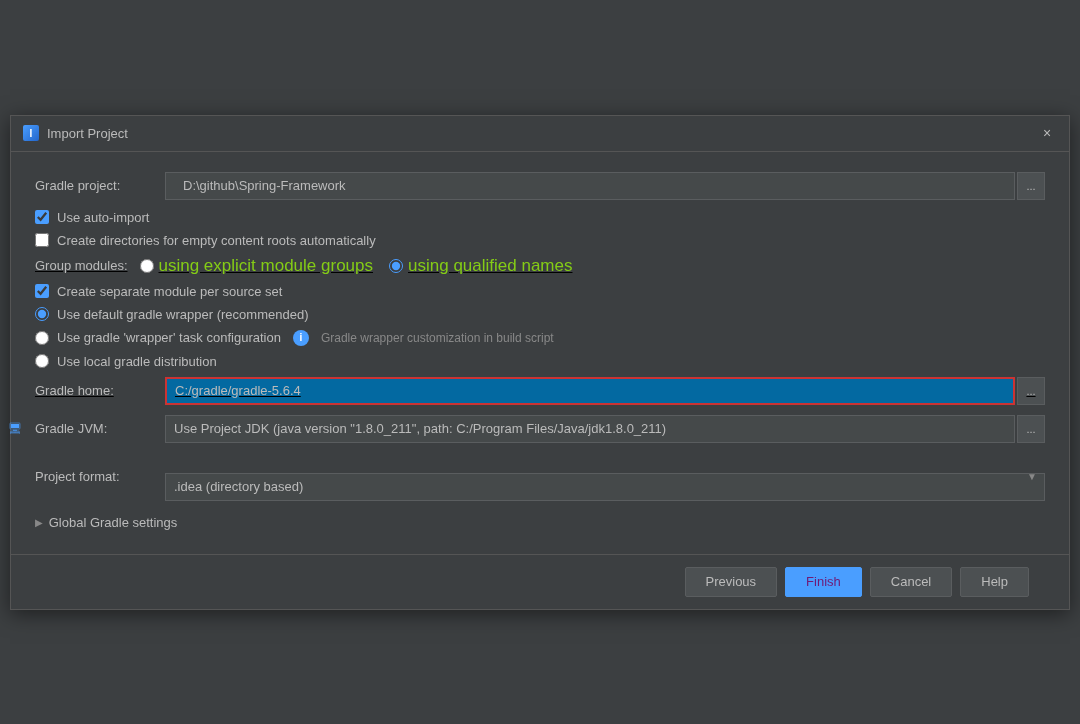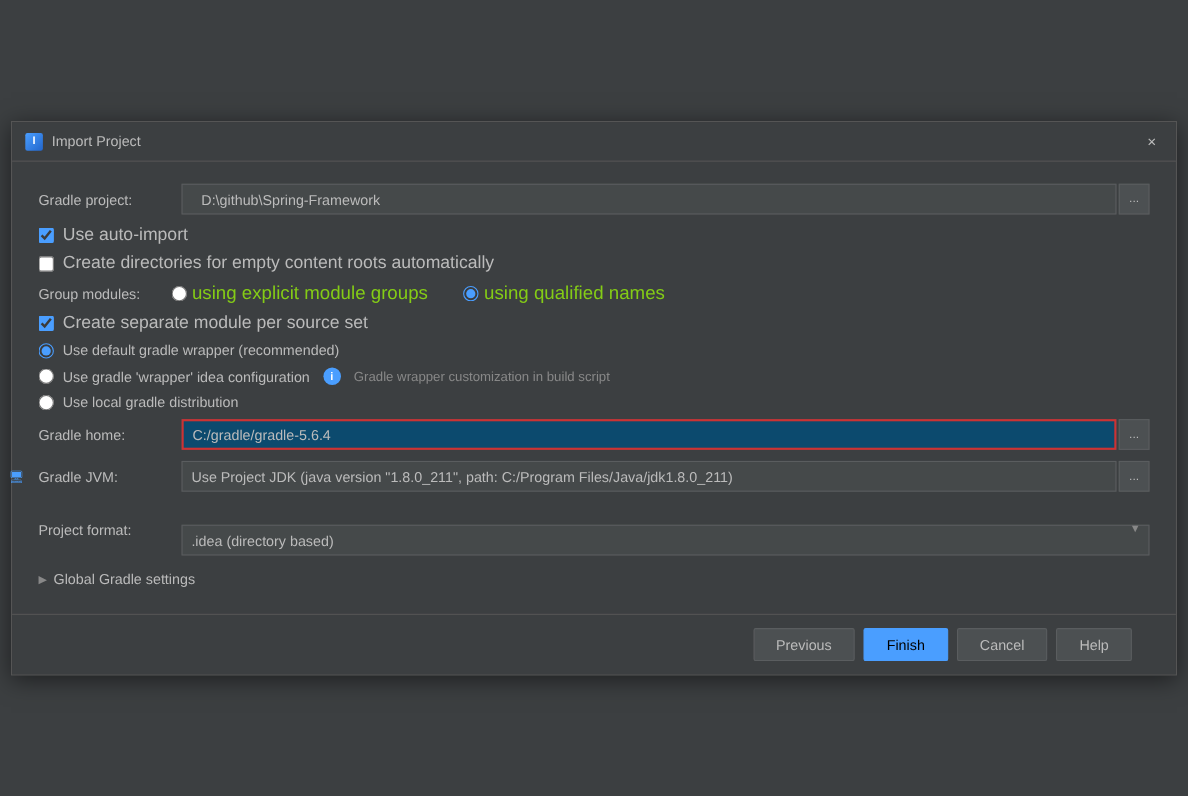--- a/index.html
+++ b/index.html
@@ -109,28 +109,29 @@
       gap: 8px;
     }
     .checkbox-row input[type="checkbox"] {
       accent-color: #4a9eff;
       width: 14px;
       height: 14px;
       cursor: pointer;
     }
     .checkbox-label {
       color: #bbbbbb;
-      font-size: 16px;
+      font-size: 13px;
       text-align: center;
     }
     .radio-group-row {
       display: flex;
       align-items: center;
       margin-bottom: 8px;
-      gap: 16px;
+      gap: 0;
+      text-decoration: underline;
     }
     .radio-group-label {
       color: #bbbbbb;
       font-size: 13px;
       margin-right: 12px;
     }
     .radio-option {
       display: flex;
       align-items: center;
       gap: 5px;
@@ -254,26 +255,26 @@
       border: 1px solid #5a5d5f;
       background: #4c5052;
       color: #bbbbbb;
       font-size: 13px;
       cursor: pointer;
       border-radius: 2px;
     }
     .footer-btn.primary {
       background: #4a9eff;
       border-color: #4a9eff;
-      color: #000000;
+      color: #701a75;
     }
     .gradle-home-input {
       flex: 1;
       height: 28px;
-      background: #0c4a6e;
+      background: #0369a1;
       border: 2px solid #cc3333;
       color: #bbbbbb;
       padding: 0 8px;
       font-size: 13px;
       outline: none;
     }
   </style>
 </head>
 <body>
 
@@ -324,31 +325,31 @@
       <label class="checkbox-label" for="separate-module">Create separate module per source set</label>
     </div>
 
     <div class="radio-row">
       <input type="radio" id="default-wrapper" name="gradle-dist" checked="" style="">
       <label class="radio-label" for="default-wrapper">Use default gradle wrapper (recommended)</label>
     </div>
 
     <div class="radio-row">
       <input type="radio" id="wrapper-task" name="gradle-dist" style="">
-      <label class="radio-label" for="wrapper-task">Use gradle 'wrapper' idea configuration</label>
+      <label class="radio-label" for="wrapper-task">Use gradle 'wrapper' task configuration</label>
       <span class="info-icon">i</span>
       <span class="info-text">Gradle wrapper customization in build script</span>
     </div>
 
     <div class="radio-row">
       <input type="radio" id="local-gradle" name="gradle-dist" style="">
       <label class="radio-label" for="local-gradle">Use local gradle distribution</label>
     </div>
 
-    <div class="form-row" style="margin-top:8px;">
+    <div class="form-row" style="margin-top:8px;text-decoration:underline;">
       <span class="form-label">Gradle home:</span>
       <input class="gradle-home-input" type="text" value="C:/gradle/gradle-5.6.4" style="">
       <button class="browse-btn">...</button>
     </div>
 
     <div class="form-row" style="margin-top:8px;">
       <span class="form-label">Gradle JVM:</span>
       <div class="jvm-wrapper">
         <select class="jvm-select">
           <option>Use Project JDK (java version "1.8.0_211", path: C:/Program Files/Java/jdk1.8.0_211)</option>

